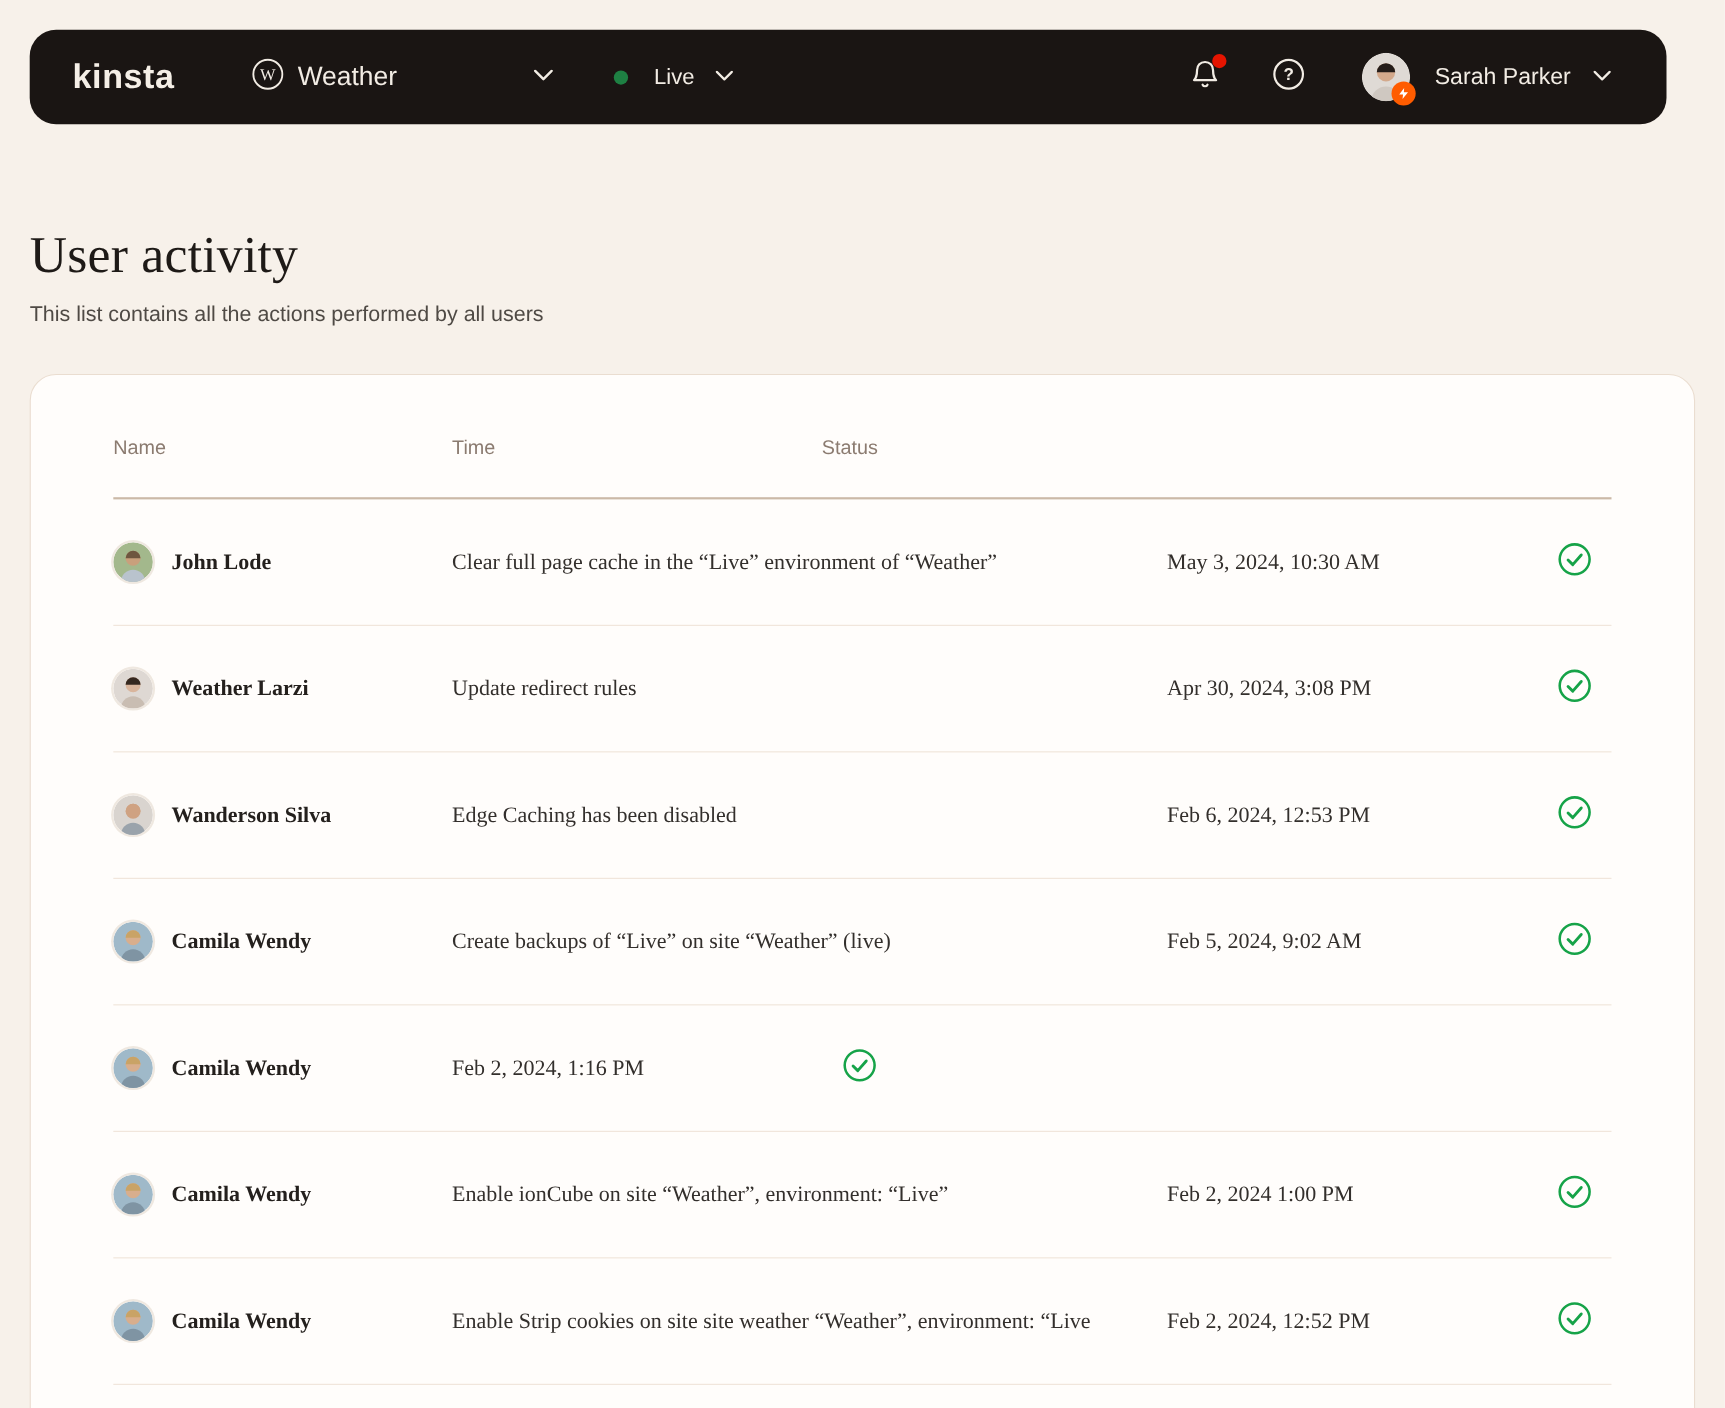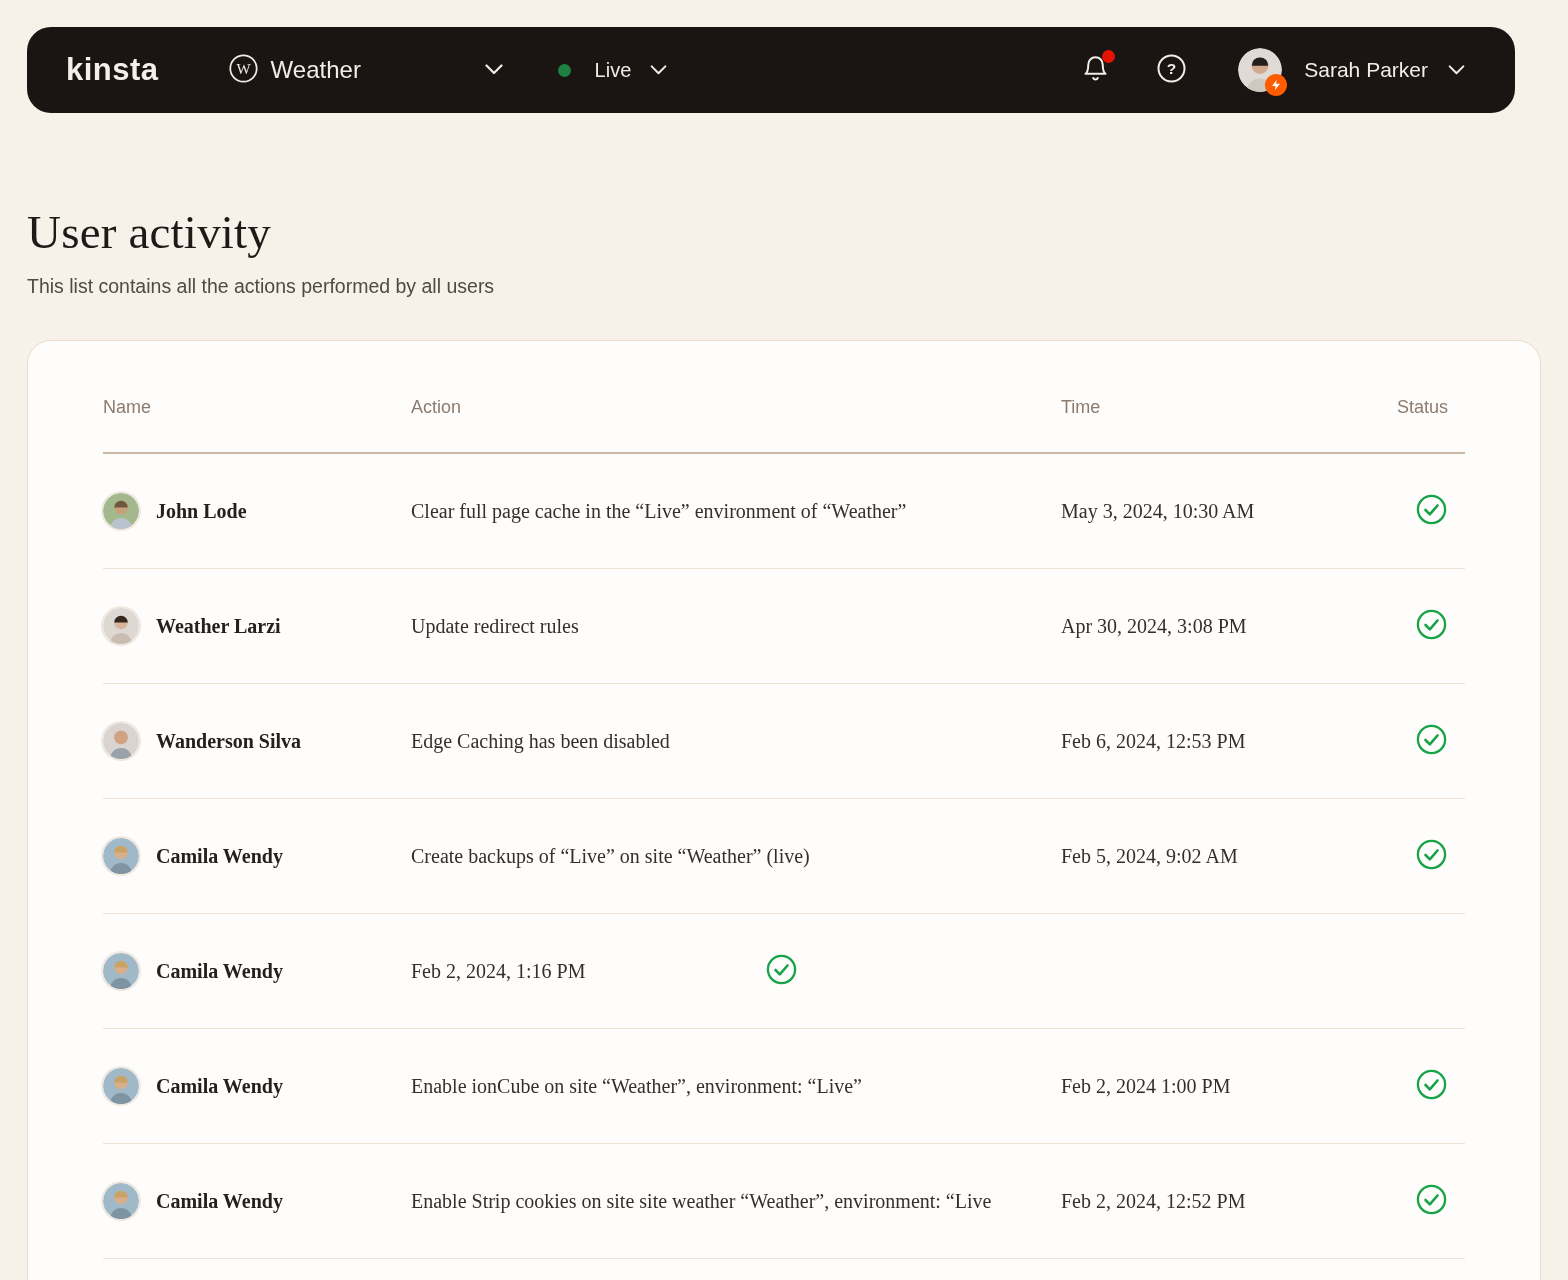--- a/index.html
+++ b/index.html
@@ -144,21 +144,20 @@
 
 <section class="page-head">
   <h1 class="page-title">User activity</h1>
   <p class="page-sub">This list contains all the actions performed by all users</p>
 </section>
 
 <section class="card">
   <div class="tbl">
     <div class="thead">
       <div class="col-name">Name</div>
-      <div class="col-action">Action</div>
       <div class="col-time">Time</div>
       <div class="col-status">Status</div>
     </div>
     <div>
   <div class="row">
     <div class="cell-name">
       <span class="avatar size-36" style="--av-bg: #a3b88c; --av-skin: #c9a07c; --av-hair: #6e563f; --av-shirt: #b9c3cd;">
         <svg width="36" height="36" viewBox="0 0 36 36">
           <circle cx="18" cy="18" r="18" style="fill:var(--av-bg,#ccc)"></circle>
           <path d="M7 36 a11 11 0 0 1 22 0 Z" style="fill:var(--av-shirt,#aab)"></path>

